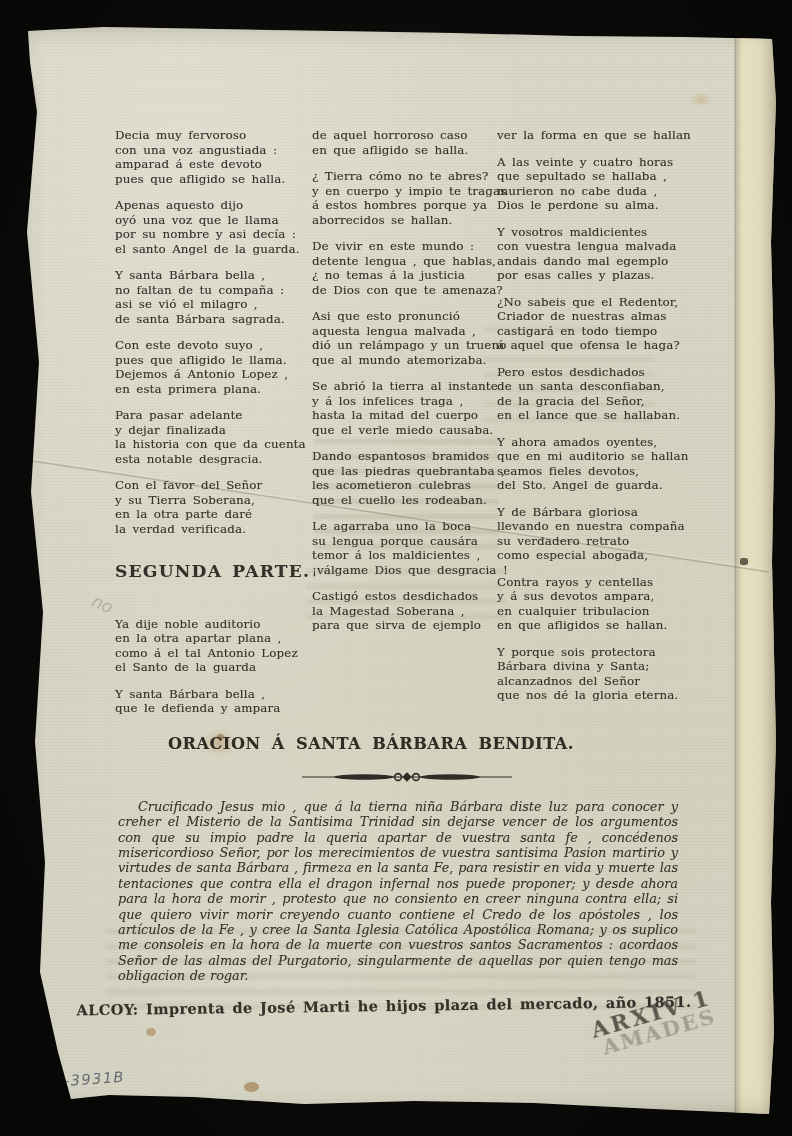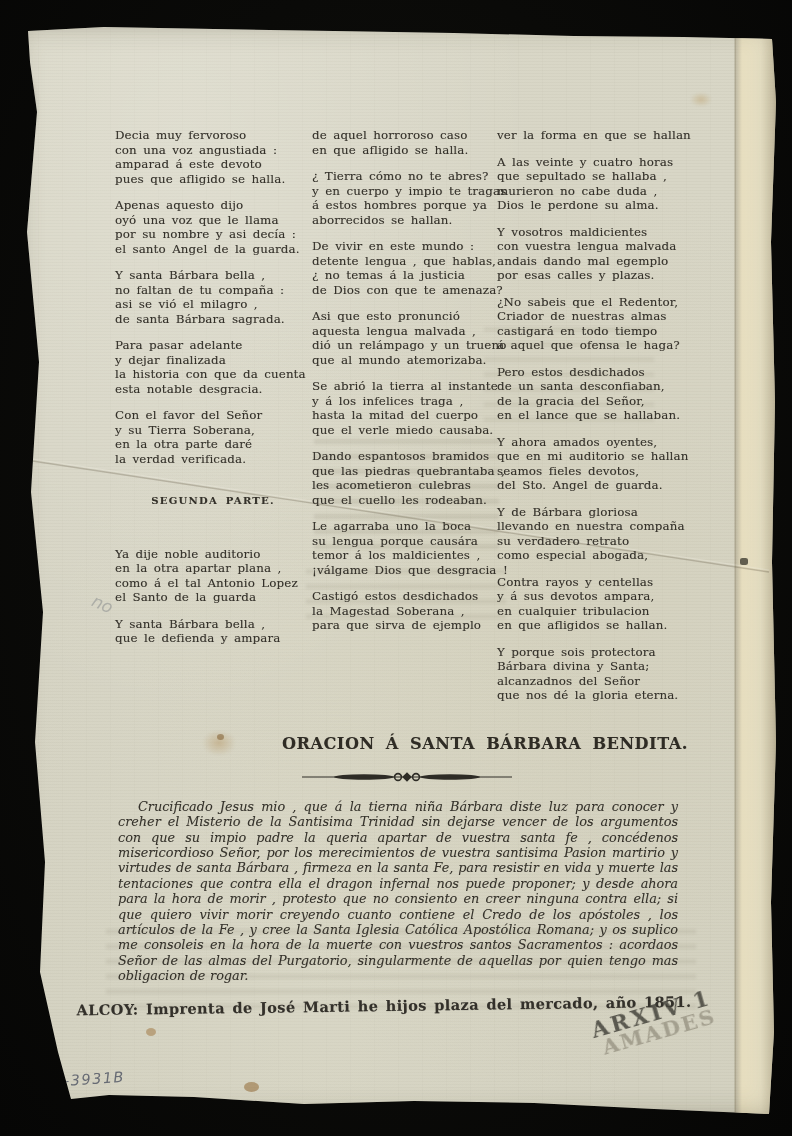--- a/index.html
+++ b/index.html
@@ -50,25 +50,25 @@
     font-size:11.8px;line-height:14.5px;color:#34312a;
     word-spacing:2.5px;letter-spacing:0.15px;
     text-shadow:0.3px 0.3px 0 rgba(52,49,42,0.3);
   }
   .col1{left:101px;width:196px;}
   .col2{left:298px;width:196px;}
   .col3{left:483px;width:206px;}
   .stanza{margin:0 0 12px 0;}
   .verse-line{white-space:nowrap;}
   .part-heading{
-    font-weight:bold;font-size:10px;letter-spacing:1.3px;word-spacing:3px;
-    margin:28px 0 38px 0;text-align:center;white-space:nowrap;
+    font-weight:bold;font-size:17px;letter-spacing:1.3px;word-spacing:3px;
+    margin:28px 0 38px 0;text-align:left;white-space:nowrap;
   }
   .prayer-heading{
-    position:absolute;left:40px;right:90px;top:712px;text-align:right;
+    position:absolute;left:40px;right:90px;top:712px;text-align:center;
     font-weight:bold;font-size:16px;letter-spacing:0.6px;word-spacing:5px;
     color:#2f2c25;white-space:nowrap;
     text-shadow:0.4px 0.4px 0 rgba(47,44,37,0.35);
   }
   .divider{position:absolute;left:288px;top:747px;width:210px;height:16px;}
   .prayer-text{
     position:absolute;left:104px;top:764px;width:560px;
     font-style:italic;font-size:12.8px;line-height:15.4px;
     text-align:justify;text-indent:20px;color:#35322b;
     word-spacing:0.5px;
@@ -144,20 +144,26 @@
           <div class="verse-line">por su nombre y asi decía :</div>
           <div class="verse-line">el santo Angel de la guarda.</div>
         </div>
         <div class="stanza">
           <div class="verse-line">Y santa Bárbara bella ,</div>
           <div class="verse-line">no faltan de tu compaña :</div>
           <div class="verse-line">asi se vió  el milagro ,</div>
           <div class="verse-line">de santa Bárbara sagrada.</div>
         </div>
         <div class="stanza">
+          <div class="verse-line">Con este devoto suyo ,</div>
+          <div class="verse-line">pues que afligido le llama.</div>
+          <div class="verse-line">Dejemos á Antonio Lopez ,</div>
+          <div class="verse-line">en esta primera plana.</div>
+        </div>
+        <div class="stanza">
           <div class="verse-line">Para pasar adelante</div>
           <div class="verse-line">y dejar finalizada</div>
           <div class="verse-line">la historia con que da cuenta</div>
           <div class="verse-line">esta notable desgracia.</div>
         </div>
         <div class="stanza">
           <div class="verse-line">Con el favor del Señor</div>
           <div class="verse-line">y su Tierra Soberana,</div>
           <div class="verse-line">en la otra parte daré</div>
           <div class="verse-line">la verdad verificada.</div>

